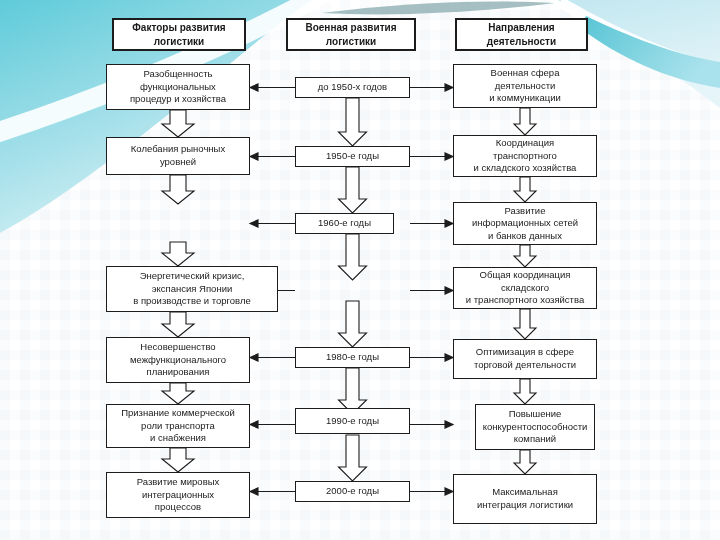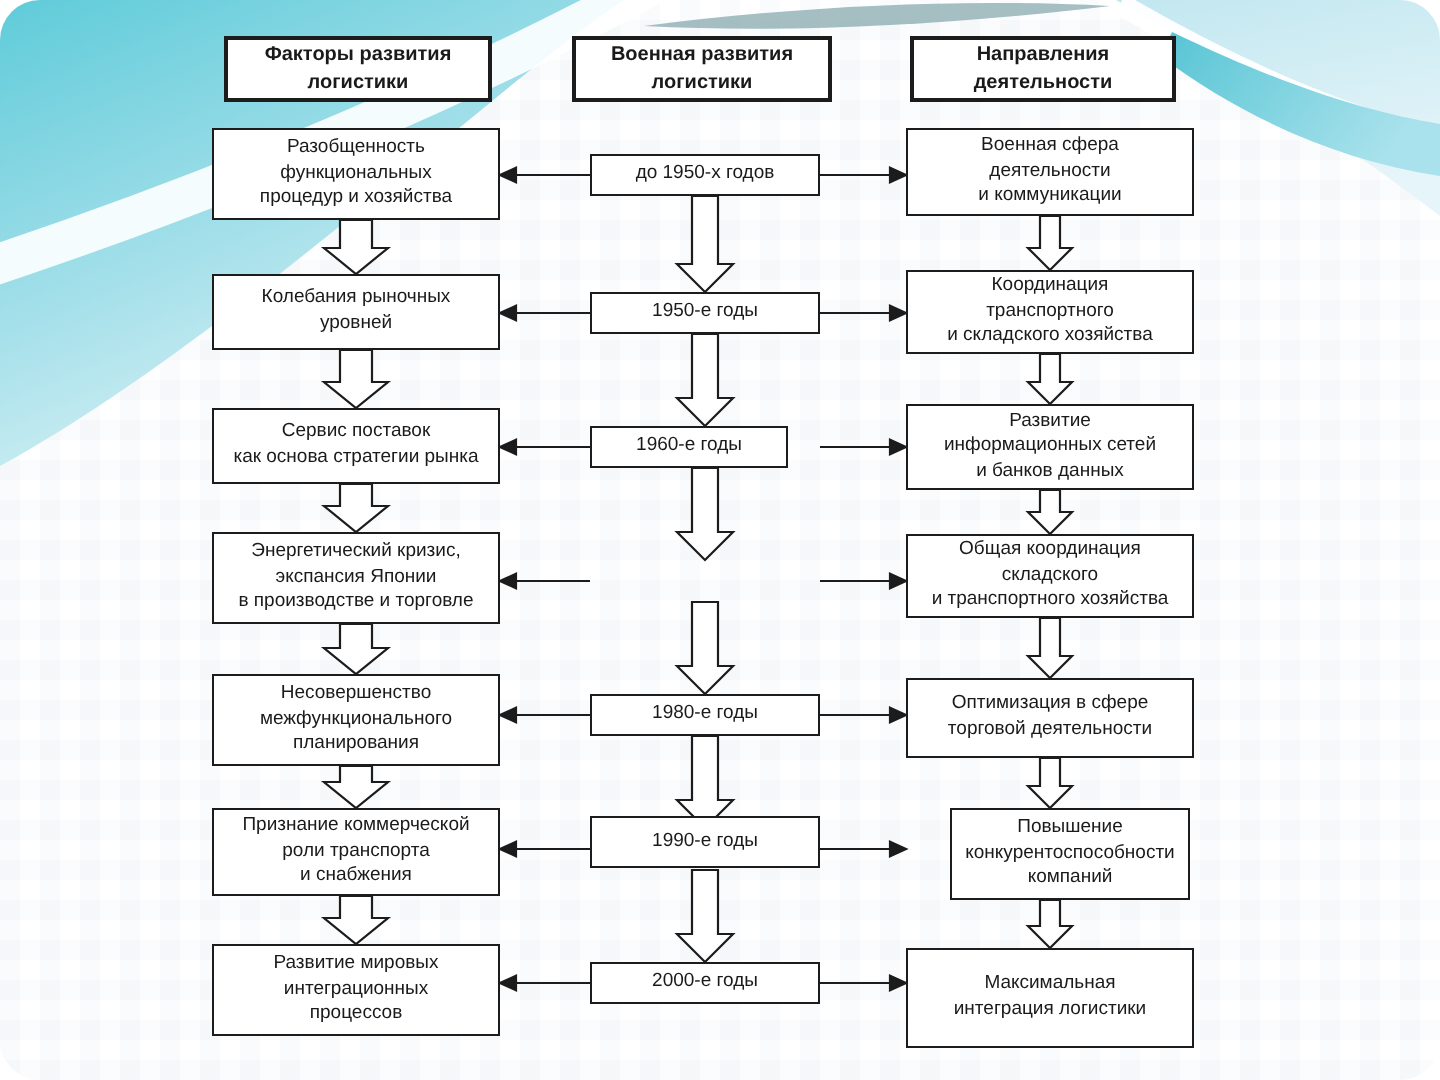--- a/index.html
+++ b/index.html
@@ -3,21 +3,20 @@
 <meta charset="utf-8">
 <style>
   html,body{margin:0;padding:0;}
   #slide{
     position:relative;width:720px;height:540px;overflow:hidden;
     background-color:#ffffff;
     background-image:
       repeating-linear-gradient(90deg, rgba(178,198,214,0.07) 0 10px, transparent 10px 20px),
       repeating-linear-gradient(0deg, rgba(178,198,214,0.06) 0 10px, transparent 10px 20px);
     font-family:"Liberation Sans","DejaVu Sans",sans-serif;
-    border-radius:20px;
   }
   #decor,#connectors{position:absolute;left:0;top:0;width:720px;height:540px;}
   .box{
     position:absolute;box-sizing:border-box;
     background:#ffffff;border:1px solid #1c1c1c;
     display:flex;align-items:center;justify-content:center;
     text-align:center;white-space:pre-line;
     font-size:9.5px;line-height:1.32;color:#1a1a1a;
     padding:2px 3px;
   }
@@ -117,28 +116,26 @@
 деятельности
 и коммуникации</div>
 
   <div class="box factor" style="left:106px;top:137px;width:144px;height:38px">Колебания рыночных
 уровней</div>
   <div class="box period" style="left:295px;top:146px;width:115px;height:21px">1950-е годы</div>
   <div class="box direction" style="left:453px;top:135px;width:144px;height:42px">Координация
 транспортного
 и складского хозяйства</div>
 
-  <div class="box factor" style="left:106px;top:204px;width:144px;height:38px">Сервис поставок
-как основа стратегии рынка</div>
   <div class="box period" style="left:295px;top:213px;width:99px;height:21px">1960-е годы</div>
   <div class="box direction" style="left:453px;top:202px;width:144px;height:43px">Развитие
 информационных сетей
 и банков данных</div>
 
-  <div class="box factor" style="left:106px;top:266px;width:144px;height:46px">Энергетический кризис,
+  <div class="box factor" style="left:106px;top:266px;width:172px;height:46px">Энергетический кризис,
 экспансия Японии
 в производстве и торговле</div>
   <div class="box direction" style="left:453px;top:267px;width:144px;height:42px">Общая координация
 складского
 и транспортного хозяйства</div>
 
   <div class="box factor" style="left:106px;top:337px;width:144px;height:46px">Несовершенство
 межфункционального
 планирования</div>
   <div class="box period" style="left:295px;top:347px;width:115px;height:21px">1980-е годы</div>

